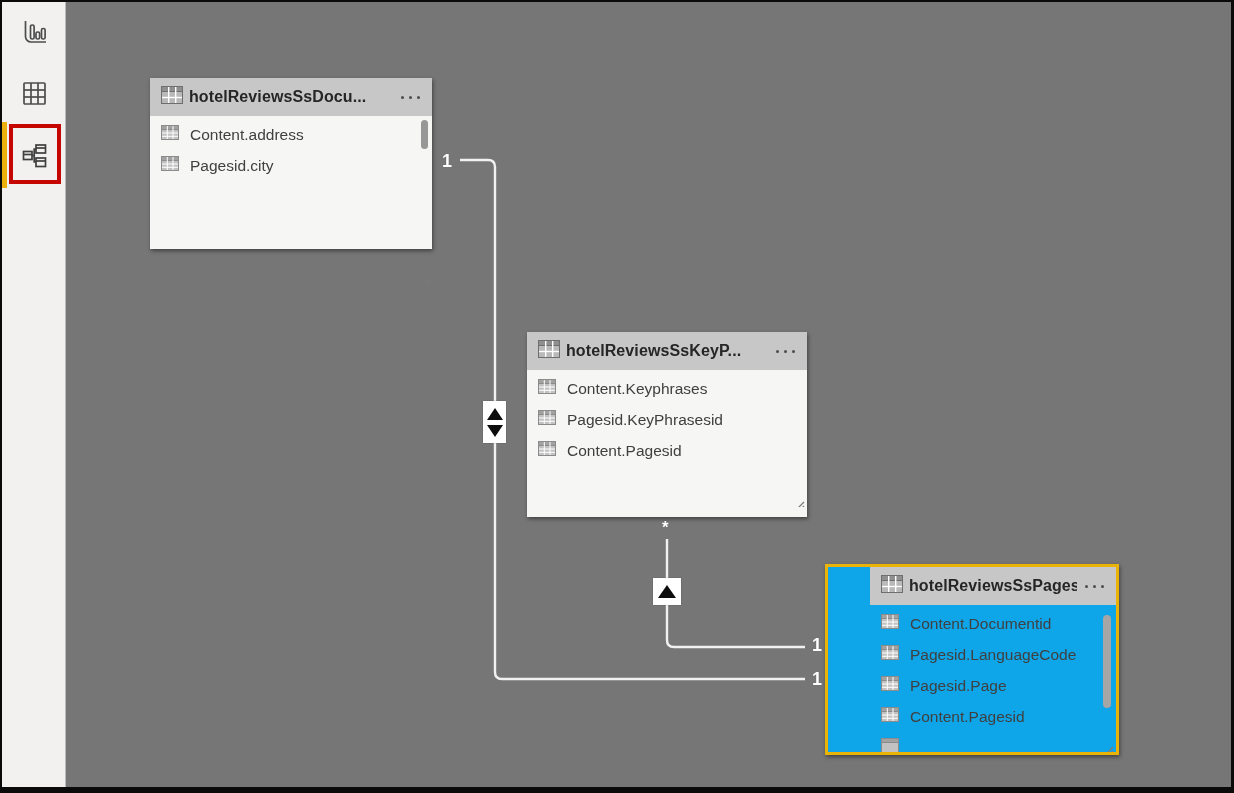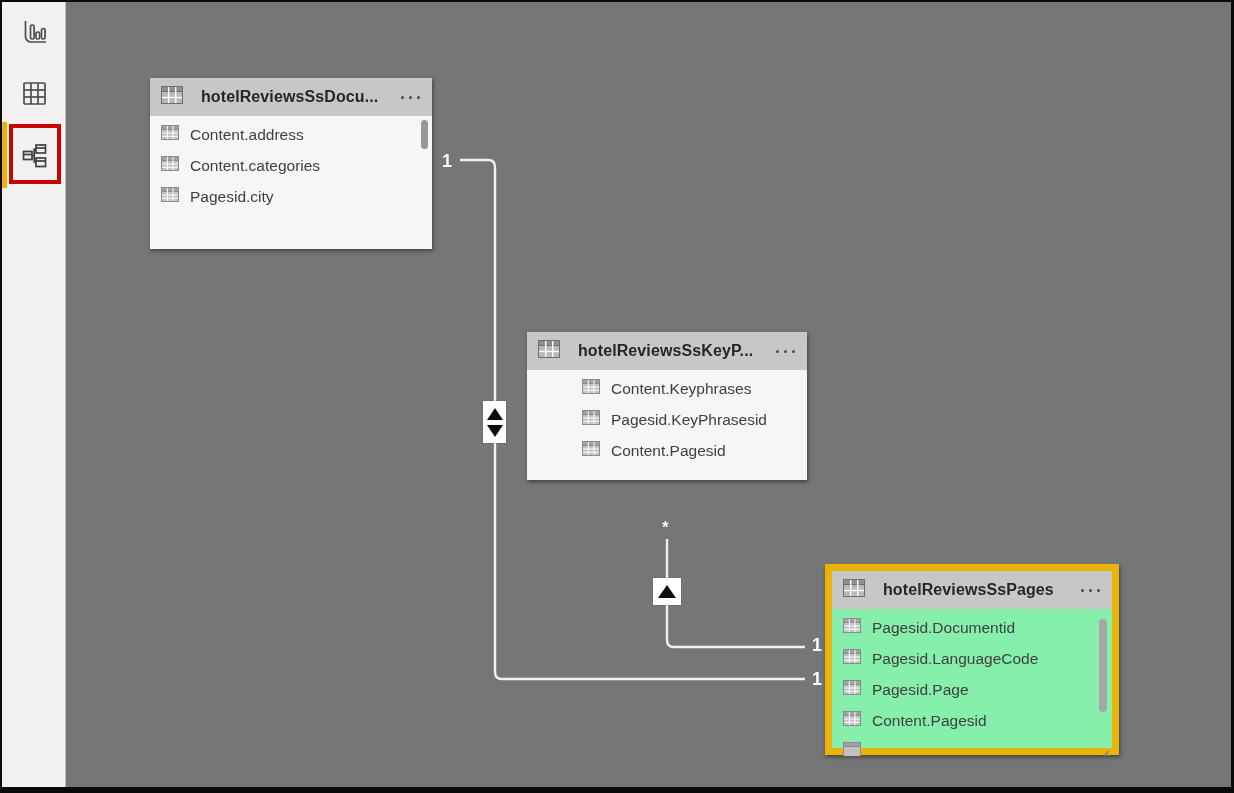--- a/index.html
+++ b/index.html
@@ -28,27 +28,27 @@
 
   
   .canvas { position:absolute; left:65px; top:0; right:0; bottom:0; }
   .rel-svg { position:absolute; left:0; top:0; width:1234px; height:793px; z-index:1; pointer-events:none; }
 
   
   .card {
     position:absolute; z-index:2; background:#f6f6f5;
     box-shadow:1px 2px 4px rgba(0,0,0,.45);
   }
-  .card.selected { border:7px solid #eab308; background:#86efac; }
+  .card.selected { border:3px solid #eab308; background:#0ea5e9;padding-left:42px; }
   .card-header {
     height:38px; background:#c7c7c7; display:flex; align-items:center;
     padding:0 10px 0 11px; cursor:pointer;
   }
   .card-title {
-    font-size:16px; font-weight:bold; color:#262626; margin-left:18px;
+    font-size:16px; font-weight:bold; color:#262626; margin-left:6px;
     white-space:nowrap; overflow:hidden; flex:1 1 auto; letter-spacing:.1px;
   }
   .menu-dots { display:flex; gap:5px; margin-left:6px; padding:4px 2px; cursor:pointer; }
   .menu-dots i { width:3px; height:3px; border-radius:50%; background:#4c4c4c; display:block; }
   .card-body { position:relative; padding-top:3px; overflow:hidden; }
   .field-row { display:flex; align-items:center; height:31px; padding-left:11px; cursor:pointer; }
   .field-label { font-size:15.5px; color:#404040; margin-left:11px; white-space:nowrap; }
   .scroll-thumb { position:absolute; border-radius:4px; background:#979797; z-index:3; }
   .resize-handle { position:absolute; right:2px; bottom:2px; width:10px; height:10px; }
 
@@ -169,67 +169,54 @@
         <span>
           <svg width="18" height="15" viewBox="0 0 18 15">
               <rect x="0.5" y="0.5" width="17" height="14" fill="#c2c2c2" stroke="#8b8b8b"></rect>
               <rect x="0.5" y="0.5" width="17" height="4" fill="#a2a2a2" stroke="#8b8b8b"></rect>
               <line x1="6.3" y1="1" x2="6.3" y2="14" stroke="#fff"></line>
               <line x1="12" y1="1" x2="12" y2="14" stroke="#fff"></line>
               <line x1="1" y1="8" x2="17" y2="8" stroke="#fff"></line>
               <line x1="1" y1="11.3" x2="17" y2="11.3" stroke="#fff"></line>
             </svg>
         </span>
-        <span class="field-label">Content.categories</span>
-      </div>
-      <div class="field-row">
-        <span>
-          <svg width="18" height="15" viewBox="0 0 18 15">
-              <rect x="0.5" y="0.5" width="17" height="14" fill="#c2c2c2" stroke="#8b8b8b"></rect>
-              <rect x="0.5" y="0.5" width="17" height="4" fill="#a2a2a2" stroke="#8b8b8b"></rect>
-              <line x1="6.3" y1="1" x2="6.3" y2="14" stroke="#fff"></line>
-              <line x1="12" y1="1" x2="12" y2="14" stroke="#fff"></line>
-              <line x1="1" y1="8" x2="17" y2="8" stroke="#fff"></line>
-              <line x1="1" y1="11.3" x2="17" y2="11.3" stroke="#fff"></line>
-            </svg>
-        </span>
         <span class="field-label">Pagesid.city</span>
       </div>
       <div class="field-row">
         
       </div>
       <div class="scroll-thumb" style="right:4px; top:4px; width:7px; height:29px;"></div>
       <span class="resize-handle">
         <svg width="10" height="10" viewBox="0 0 10 10" stroke="#7a7a7a" stroke-width="1.2">
             <line x1="9" y1="3" x2="3" y2="9"></line>
             <line x1="9" y1="7" x2="7" y2="9"></line>
           </svg>
       </span>
     </div>
   </div>
 
-  <div class="card" style="left:525px; top:330px; width:280px; height:148px;">
+  <div class="card" style="left:525px; top:330px; width:280px; height:185px;">
     <div class="card-header">
       <span>
         <svg width="22" height="18" viewBox="0 0 22 18">
           <rect x="0.5" y="0.5" width="21" height="17" fill="#b9b9b9" stroke="#6e6e6e"></rect>
           <rect x="0.5" y="0.5" width="21" height="5" fill="#8f8f8f" stroke="#6e6e6e"></rect>
           <line x1="7.7" y1="1" x2="7.7" y2="17" stroke="#fff" stroke-width="1.4"></line>
           <line x1="14.7" y1="1" x2="14.7" y2="17" stroke="#fff" stroke-width="1.4"></line>
           <line x1="1" y1="11.5" x2="21" y2="11.5" stroke="#fff" stroke-width="1.4"></line>
         </svg>
       </span>
       <span class="card-title">hotelReviewsSsKeyP...</span>
       <span class="menu-dots">
           <i></i>
           <i></i>
           <i></i>
         </span>
     </div>
-    <div class="card-body" style="height:137px;margin-left:44px;">
+    <div class="card-body" style="height:137px;">
       <div class="field-row">
         <span>
           <svg width="18" height="15" viewBox="0 0 18 15">
               <rect x="0.5" y="0.5" width="17" height="14" fill="#c2c2c2" stroke="#8b8b8b"></rect>
               <rect x="0.5" y="0.5" width="17" height="4" fill="#a2a2a2" stroke="#8b8b8b"></rect>
               <line x1="6.3" y1="1" x2="6.3" y2="14" stroke="#fff"></line>
               <line x1="12" y1="1" x2="12" y2="14" stroke="#fff"></line>
               <line x1="1" y1="8" x2="17" y2="8" stroke="#fff"></line>
               <line x1="1" y1="11.3" x2="17" y2="11.3" stroke="#fff"></line>
             </svg>
@@ -294,21 +281,21 @@
         <span>
           <svg width="18" height="15" viewBox="0 0 18 15">
               <rect x="0.5" y="0.5" width="17" height="14" fill="#c2c2c2" stroke="#8b8b8b"></rect>
               <rect x="0.5" y="0.5" width="17" height="4" fill="#a2a2a2" stroke="#8b8b8b"></rect>
               <line x1="6.3" y1="1" x2="6.3" y2="14" stroke="#fff"></line>
               <line x1="12" y1="1" x2="12" y2="14" stroke="#fff"></line>
               <line x1="1" y1="8" x2="17" y2="8" stroke="#fff"></line>
               <line x1="1" y1="11.3" x2="17" y2="11.3" stroke="#fff"></line>
             </svg>
         </span>
-        <span class="field-label">Pagesid.Documentid</span>
+        <span class="field-label">Content.Documentid</span>
       </div>
       <div class="field-row">
         <span>
           <svg width="18" height="15" viewBox="0 0 18 15">
               <rect x="0.5" y="0.5" width="17" height="14" fill="#c2c2c2" stroke="#8b8b8b"></rect>
               <rect x="0.5" y="0.5" width="17" height="4" fill="#a2a2a2" stroke="#8b8b8b"></rect>
               <line x1="6.3" y1="1" x2="6.3" y2="14" stroke="#fff"></line>
               <line x1="12" y1="1" x2="12" y2="14" stroke="#fff"></line>
               <line x1="1" y1="8" x2="17" y2="8" stroke="#fff"></line>
               <line x1="1" y1="11.3" x2="17" y2="11.3" stroke="#fff"></line>

